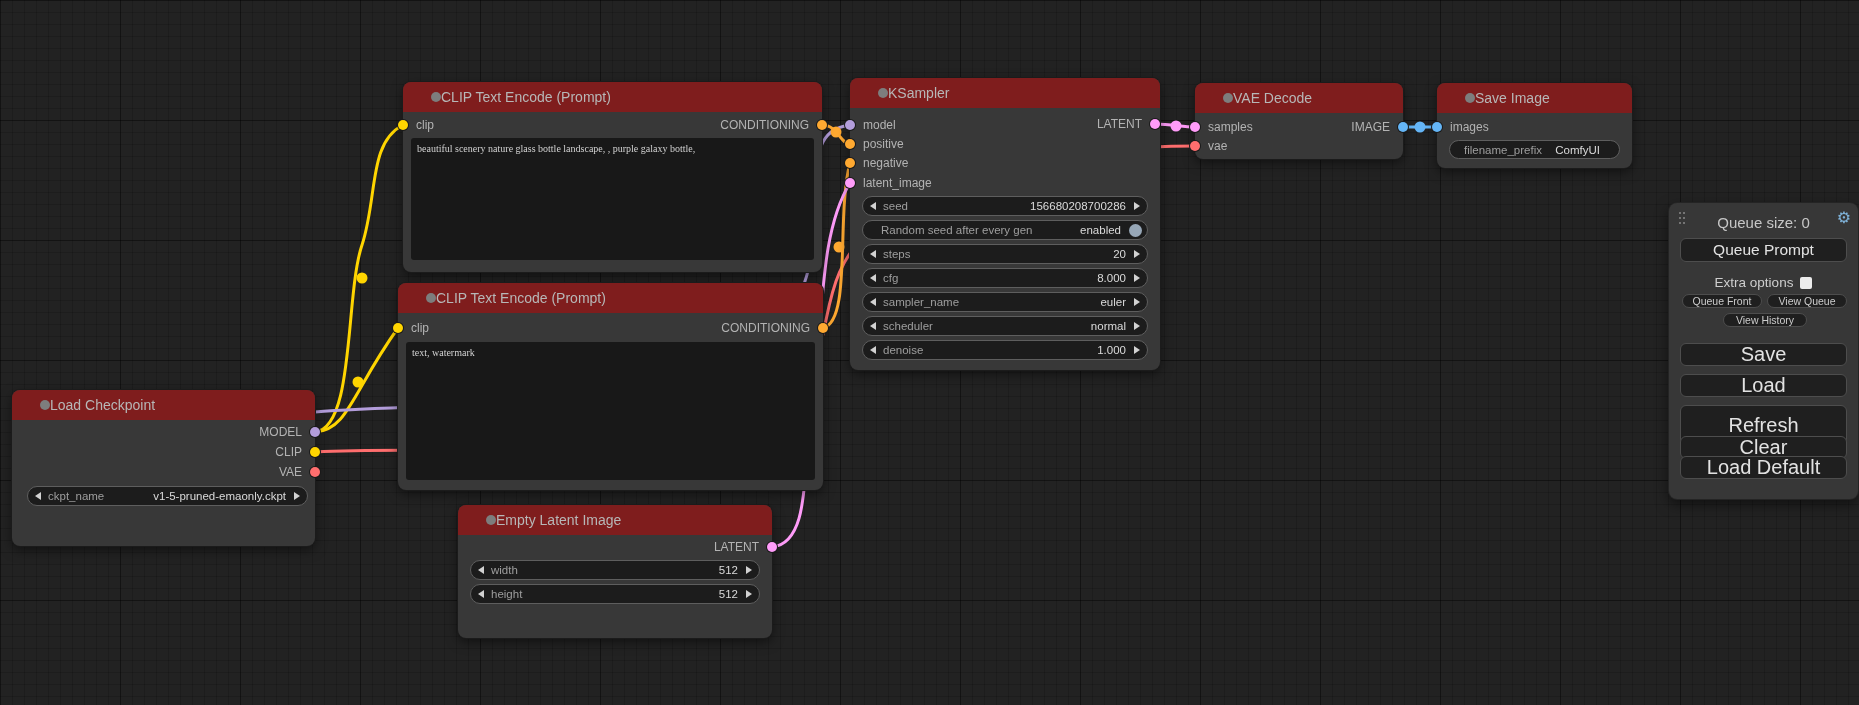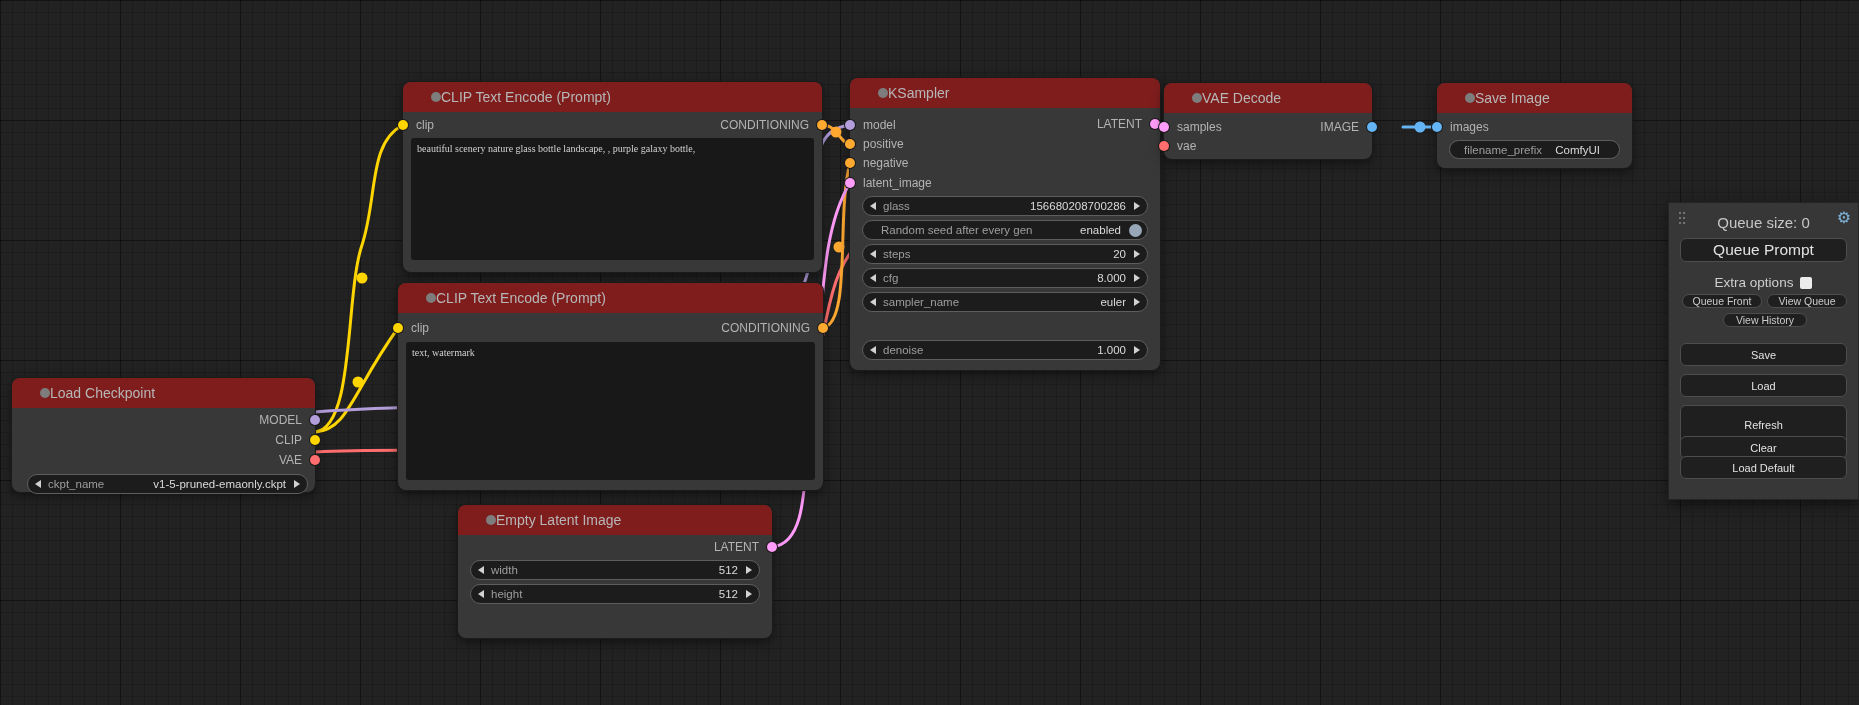--- a/index.html
+++ b/index.html
@@ -45,37 +45,37 @@
   .wlabel{margin-left:7px;}
   .wvalue{margin-left:auto;margin-right:8px;color:#dadada;}
   .toggle-dot{width:13px;height:13px;border-radius:50%;flex:0 0 auto;margin-right:-2px;}
   .prompt-box{
     position:absolute;background:#181818;border-radius:3px;color:#d2d2d2;
     font-family:Liberation Serif, serif;font-size:10px;line-height:1.45;
     padding:4px 6px;white-space:pre-wrap;word-break:break-word;overflow:hidden;box-sizing:border-box;
   }
 
   
-  #node-load-checkpoint{left:12px;top:378px;width:303px;height:114px;}
+  #node-load-checkpoint{left:12px;top:390px;width:303px;height:156px;}
   #node-clip-pos{left:403px;top:82px;width:419px;height:190px;}
   #node-clip-neg{left:398px;top:283px;width:425px;height:207px;}
   #node-ksampler{left:850px;top:78px;width:310px;height:292px;}
-  #node-vae-decode{left:1164px;top:83px;width:208px;height:76px;}
+  #node-vae-decode{left:1195px;top:83px;width:208px;height:76px;}
   #node-save-image{left:1437px;top:83px;width:195px;height:85px;}
   #node-empty-latent{left:458px;top:505px;width:314px;height:133px;}
 
   
   #queue-panel{
     position:absolute;left:1669px;top:203px;width:189px;height:296px;z-index:3;
-    background:#373737;border-radius:0;box-shadow:0 0 0 1px #242424,0 5px 14px rgba(0,0,0,.55);
+    background:#373737;border-radius:8px;box-shadow:0 0 0 1px #242424,0 5px 14px rgba(0,0,0,.55);
   }
   .qbtn{
     position:absolute;left:11px;width:167px;background:#1f1f1f;border:1px solid #4d4d4d;
     border-radius:6px;color:#e2e2e2;display:flex;align-items:center;justify-content:center;
-    box-sizing:border-box;font-size:11px;
+    box-sizing:border-box;font-size:20px;
   }
   .qbtn.small{border-radius:9px;font-size:10.5px;color:#cccccc;height:14px;width:auto;}
   #queue-size{position:absolute;left:0;top:11px;width:100%;text-align:center;
               color:#c6c6c6;font-size:15px;}
   #gear{position:absolute;right:7px;top:7px;font-size:16px;line-height:16px;}
   #drag-handle{position:absolute;left:10px;top:9px;display:grid;
                grid-template-columns:4px 4px;grid-auto-rows:5px;}
   #drag-handle span{width:2px;height:2px;border-radius:50%;background:#8a8a8a;}
   #extra-row{position:absolute;left:0;top:72px;width:100%;display:flex;align-items:center;
              justify-content:center;gap:7px;color:#cecece;font-size:13.5px;}
@@ -182,21 +182,21 @@
       <span class="slot-dot" style="background-color: rgb(255, 156, 249);"></span>
       <span>latent_image</span>
     </div>
     <div class="slot out" style="top:36px;right:0">
       <span>LATENT</span>
       <span class="slot-dot" style="background-color: rgb(255, 156, 249);"></span>
     </div>
 
     <div class="widget" style="left:12px;right:12px;top:118px">
       <span class="tri-l"></span>
-      <span class="wlabel">glass</span>
+      <span class="wlabel">seed</span>
       <span class="wvalue">156680208700286</span>
       <span class="tri-r"></span>
     </div>
     <div class="widget" style="left:12px;right:12px;top:142px;padding-left:18px">
       <span>Random seed after every gen</span>
       <span class="wvalue">enabled</span>
       <span class="toggle-dot" style="background-color: rgb(151, 167, 183);"></span>
     </div>
     <div class="widget" style="left:12px;right:12px;top:166px">
       <span class="tri-l"></span>
@@ -207,20 +207,26 @@
     <div class="widget" style="left:12px;right:12px;top:190px">
       <span class="tri-l"></span>
       <span class="wlabel">cfg</span>
       <span class="wvalue">8.000</span>
       <span class="tri-r"></span>
     </div>
     <div class="widget" style="left:12px;right:12px;top:214px">
       <span class="tri-l"></span>
       <span class="wlabel">sampler_name</span>
       <span class="wvalue">euler</span>
+      <span class="tri-r"></span>
+    </div>
+    <div class="widget" style="left:12px;right:12px;top:238px">
+      <span class="tri-l"></span>
+      <span class="wlabel">scheduler</span>
+      <span class="wvalue">normal</span>
       <span class="tri-r"></span>
     </div>
     <div class="widget" style="left:12px;right:12px;top:262px">
       <span class="tri-l"></span>
       <span class="wlabel">denoise</span>
       <span class="wvalue">1.000</span>
       <span class="tri-r"></span>
     </div>
   </div>
 

